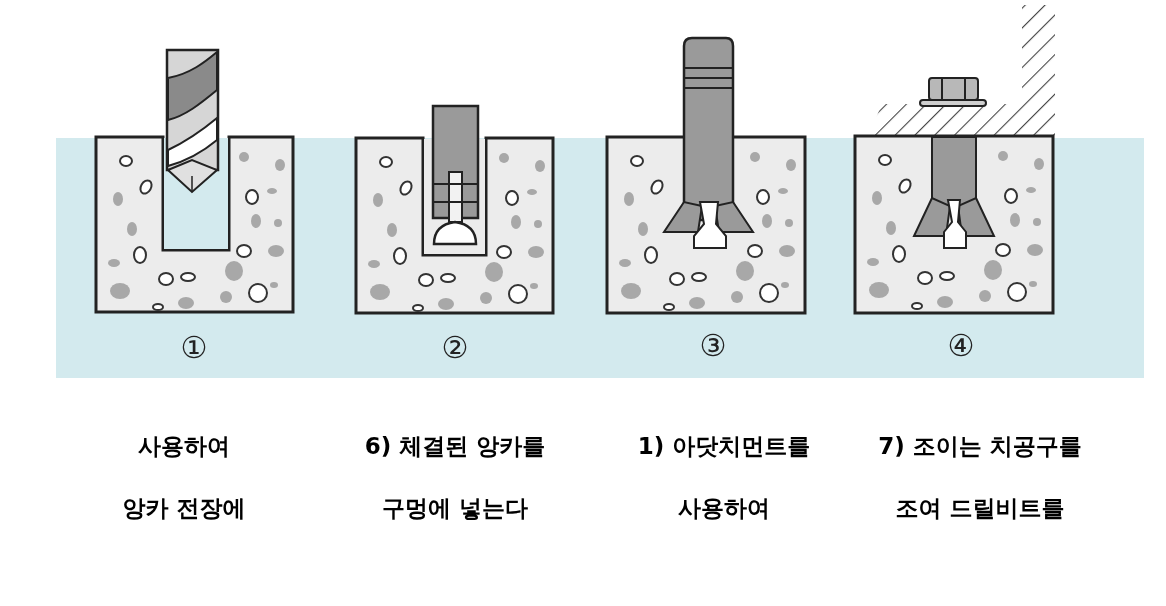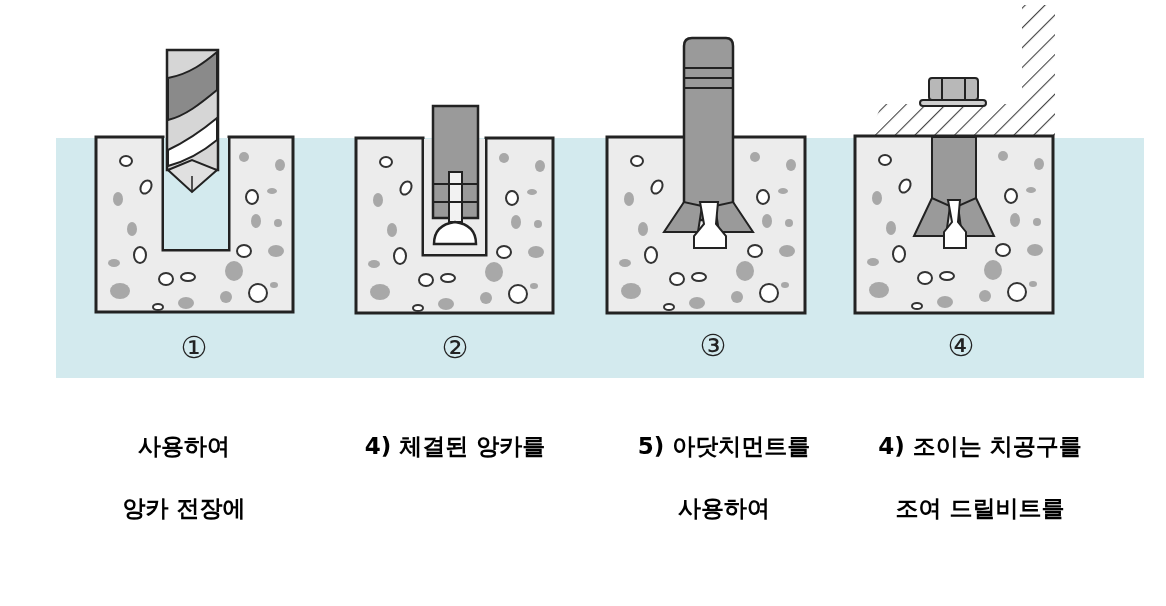--- a/index.html
+++ b/index.html
@@ -118,24 +118,25 @@
     </g>
   </svg>
 
   
   <div class="caption" style="left:34px; top:400px; width:300px;">
     <div>사용하여</div>
     <div>앙카 전장에</div>
     
   </div>
   <div class="caption" style="left:330px; top:400px; width:250px;">
-    <div>4) 체결된 앙카를</div>
+    <div>6) 체결된 앙카를</div>
+    <div>구멍에 넣는다</div>
   </div>
   <div class="caption" style="left:608px; top:400px; width:232px;">
-    <div>5) 아닷치먼트를</div>
+    <div>1) 아닷치먼트를</div>
     <div>사용하여</div>
     
   </div>
   <div class="caption" style="left:850px; top:400px; width:260px;">
-    <div>4) 조이는 치공구를</div>
+    <div>7) 조이는 치공구를</div>
     <div>조여 드릴비트를</div>
   </div>
 </div>
 
 </body></html>

